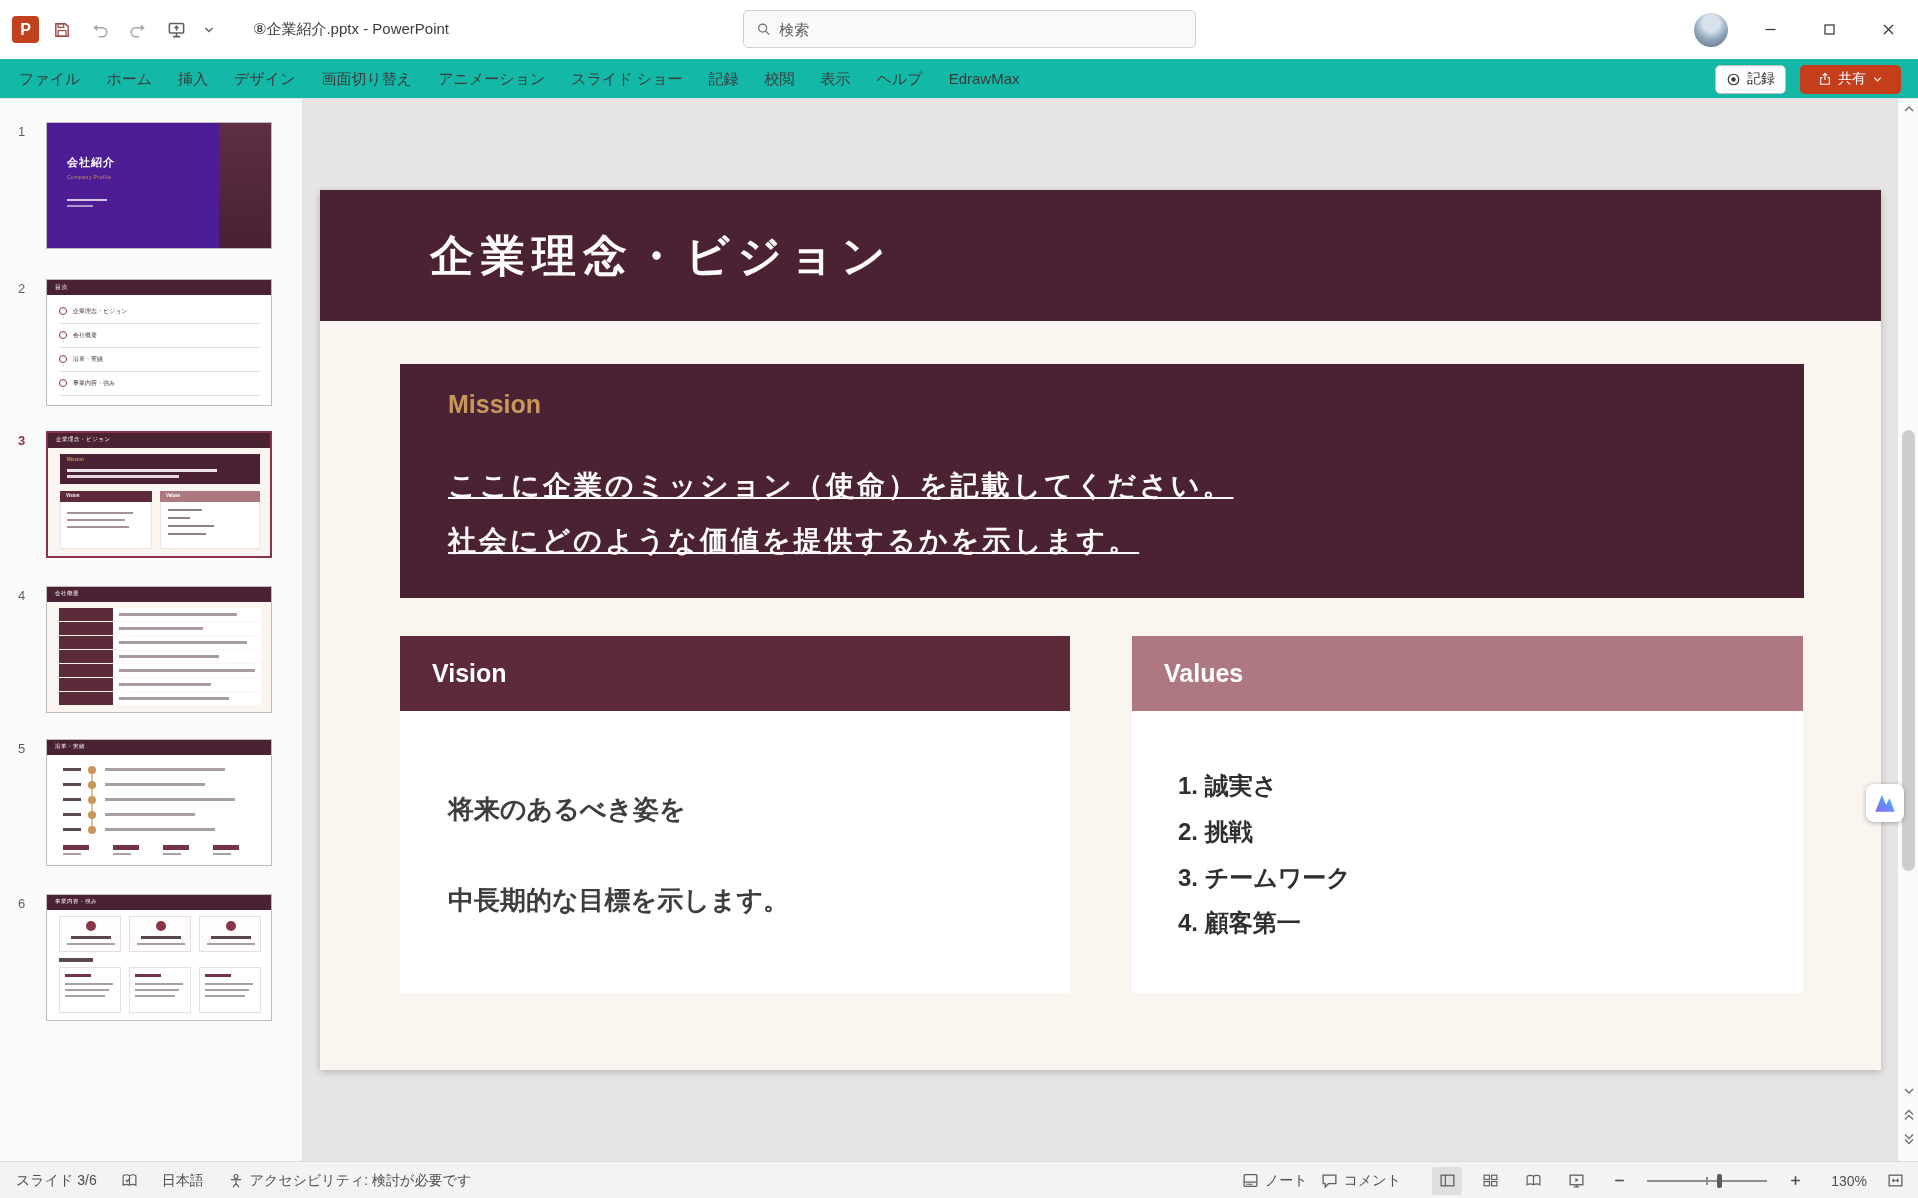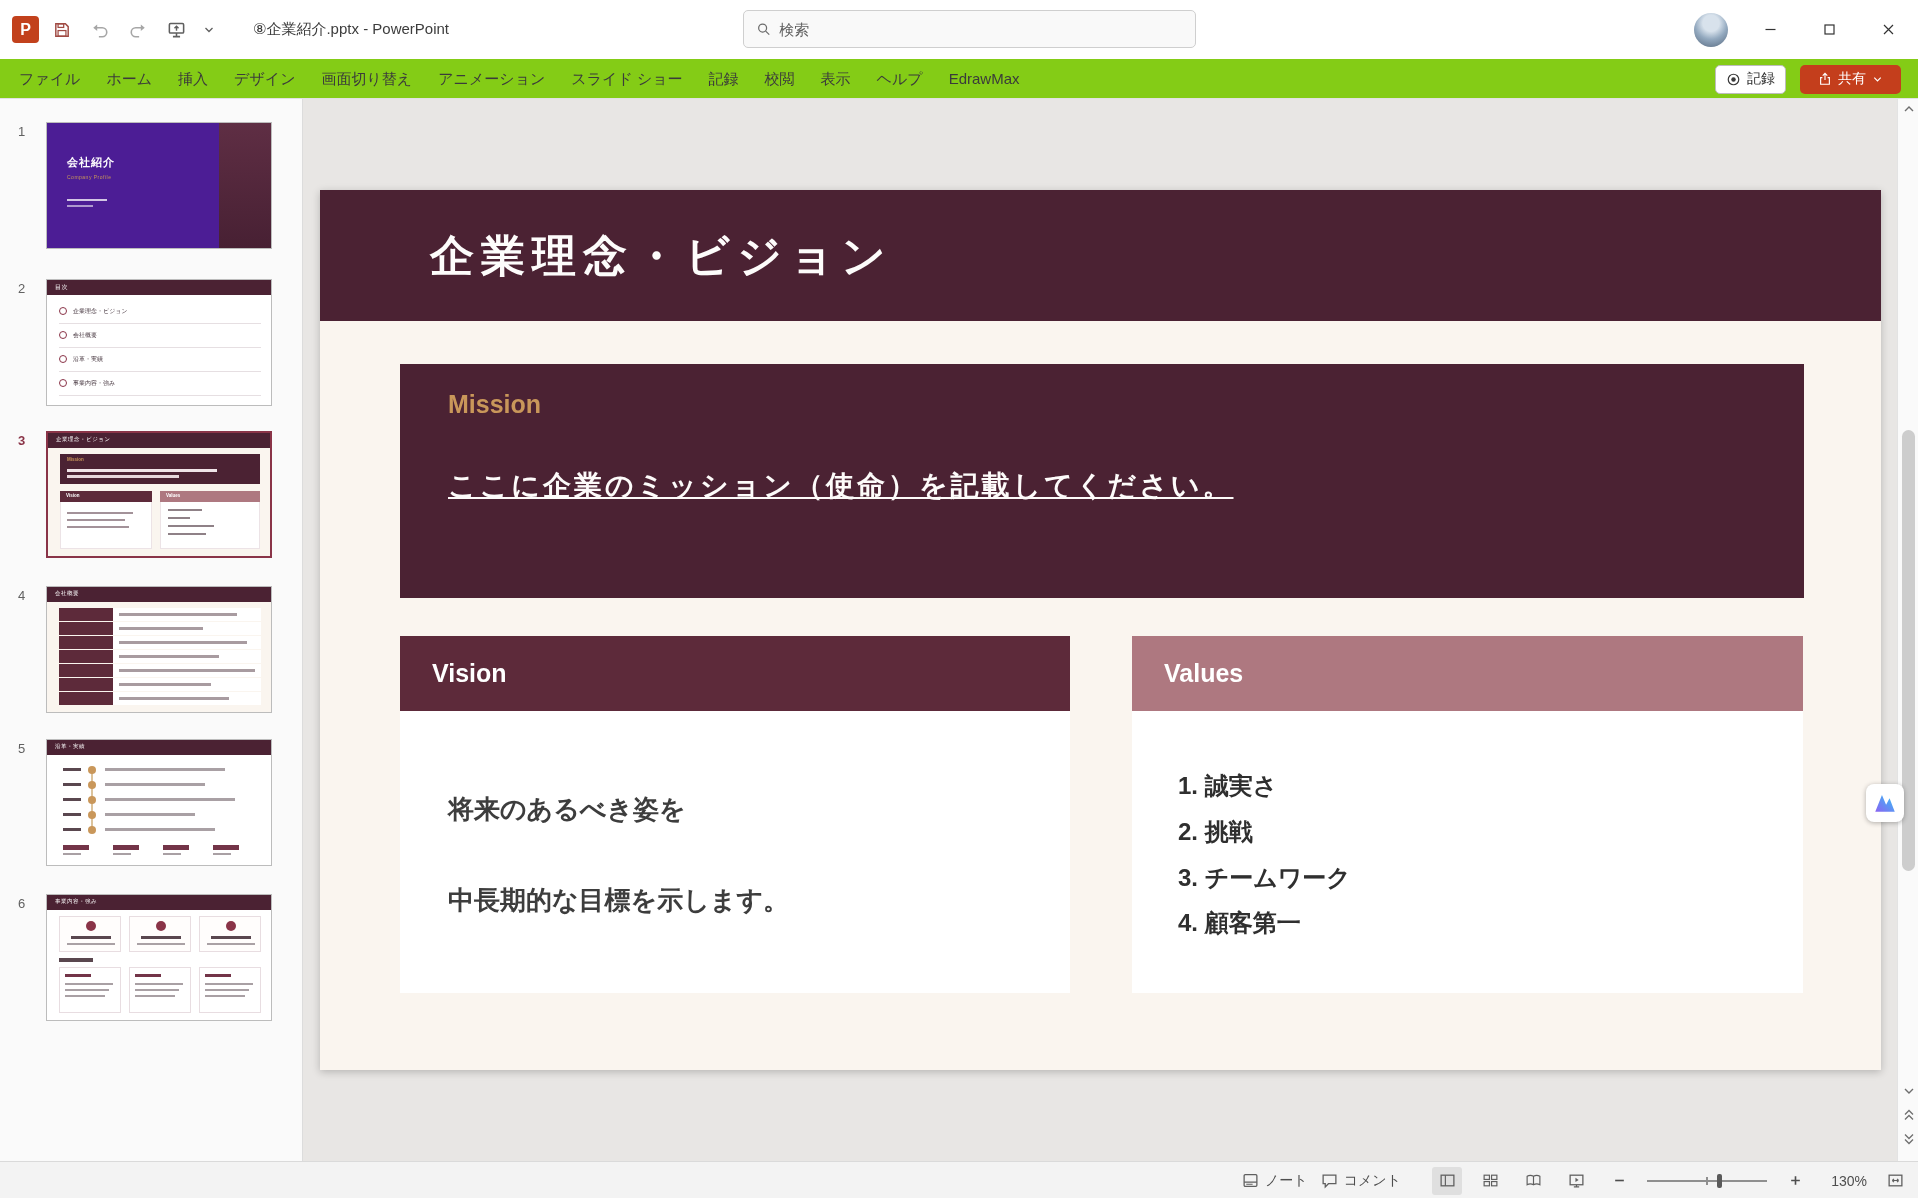--- a/index.html
+++ b/index.html
@@ -16,21 +16,21 @@
   .win-title { margin-left:26px; font-size:15px; color:#3d3d3d; white-space:nowrap; }
   .searchbox { position:absolute; left:743px; top:10px; width:453px; height:38px; background:#f9f9f9; border:1px solid #cfcfcf; border-radius:5px; display:flex; align-items:center; padding:0 12px; gap:8px; }
   .searchbox input { border:none; outline:none; background:transparent; font-size:15px; color:#444; width:100%; font-family:inherit; }
   .searchbox input::placeholder { color:#5f5f5f; opacity:1; }
   .avatar { position:absolute; left:1694px; top:13px; width:34px; height:34px; border-radius:50%;
             background:radial-gradient(circle at 50% 30%, #d8e2ec 0 28%, #93a9bf 55%, #54667b 100%); }
   .win-controls { position:absolute; right:0; top:0; height:59px; display:flex; }
   .win-btn { width:59px; height:59px; display:flex; align-items:center; justify-content:center; }
 
   
-  #ribbon { position:absolute; top:59px; left:0; width:1918px; height:40px; background:#84cc16; border-bottom:1px solid #e2e2e2; z-index:9; }
+  #ribbon { position:absolute; top:59px; left:0; width:1918px; height:40px; background:#14b8a6; border-bottom:1px solid #e2e2e2; z-index:9; }
   .tabs { position:absolute; left:6px; top:0; height:40px; display:flex; align-items:center; }
   .tab { padding:0 13px; font-size:15px; color:#3b3b3b; line-height:40px; white-space:nowrap; cursor:default; }
   .ribbon-right { position:absolute; right:17px; top:5px; height:30px; display:flex; align-items:center; gap:14px; }
   .record-btn { height:29px; border:1px solid #bdbdbd; border-radius:5px; display:flex; align-items:center; gap:6px; padding:0 10px; font-size:14px; color:#333; background:#fff; }
   .share-btn { height:29px; border-radius:5px; display:flex; align-items:center; gap:6px; padding:0 18px; font-size:14px; color:#fff; background:#c43e1c; }
 
   
   #main { position:absolute; top:99px; left:0; width:1918px; height:1062px; }
   #thumb-panel { position:absolute; left:0; top:0; width:303px; height:1062px; background:#fafafa; border-right:1px solid #dcdcdc; }
   .thumb-row { position:absolute; left:0; width:303px; height:127px; }
@@ -369,20 +369,21 @@
 
     <div id="canvas">
       <div id="slide">
         <div class="slide-band">
           <div class="slide-title">企業理念・ビジョン</div>
         </div>
 
         <div class="mission-box">
           <div class="mission-heading">Mission</div>
           <div class="mission-line" style="top:103px">ここに企業のミッション（使命）を記載してください。</div>
+          <div class="mission-line" style="top:158px">社会にどのような価値を提供するかを示します。</div>
         </div>
 
         <div class="box" style="left:80px;width:670px">
           <div class="box-header" style="background:#5d2a3a">
             <span>Vision</span>
           </div>
           <div class="vbody-line" style="top:156px">将来のあるべき姿を</div>
           <div class="vbody-line" style="top:247px">中長期的な目標を示します。</div>
         </div>
 
@@ -429,20 +430,41 @@
           <linearGradient id="eg" x1="0" y1="1" x2="1" y2="0">
             <stop offset="0" stop-color="#8a63f2"></stop>
             <stop offset="1" stop-color="#33c1f5"></stop>
           </linearGradient>
         </defs>
       <path d="M3 20 L9.2 4.5 L13 13.5 L16.2 7.5 L21 20 Z" fill="url(#eg)"></path>
     </svg>
   </div>
 
   <div id="statusbar">
+    <div class="sb-left">
+      <div class="sb-item">
+          <span>スライド 3/6</span>
+        </div>
+      <div class="sb-item">
+        <svg width="17" height="17" viewBox="0 0 16 16">
+            <path d="M8 3.5 C6 2.3 4 2.3 2 3.5 v9 c2-1.2 4-1.2 6 0 c2-1.2 4-1.2 6 0 v-9 c-2-1.2-4-1.2-6 0 z M8 3.5 v9" fill="none" stroke="#5f5f5f" stroke-width="1.1"></path>
+            <path d="M4.5 7.5 l1.4 1.4 L8.5 6" fill="none" stroke="#5f5f5f" stroke-width="1.2"></path>
+          </svg>
+      </div>
+      <div class="sb-item">
+          <span>日本語</span>
+        </div>
+      <div class="sb-item">
+        <svg width="16" height="16" viewBox="0 0 16 16">
+            <circle cx="8" cy="3.4" r="1.9" fill="none" stroke="#5f5f5f" stroke-width="1.2"></circle>
+            <path d="M2.8 6.6 h10.4 M8 6.6 v4 M8 10.6 l-3 3.6 M8 10.6 l3 3.6" fill="none" stroke="#5f5f5f" stroke-width="1.2"></path>
+          </svg>
+        <span>アクセシビリティ: 検討が必要です</span>
+      </div>
+    </div>
 
     <div class="sb-right">
       <div class="sb-item">
         <svg width="17" height="17" viewBox="0 0 16 16">
             <rect x="2" y="2.5" width="12" height="11" rx="1" fill="none" stroke="#5f5f5f" stroke-width="1.2"></rect>
             <path d="M2 9.5 h12 M4 11.5 h6" stroke="#5f5f5f" stroke-width="1.1" fill="none"></path>
           </svg>
         <span>ノート</span>
       </div>
       <div class="sb-item">

